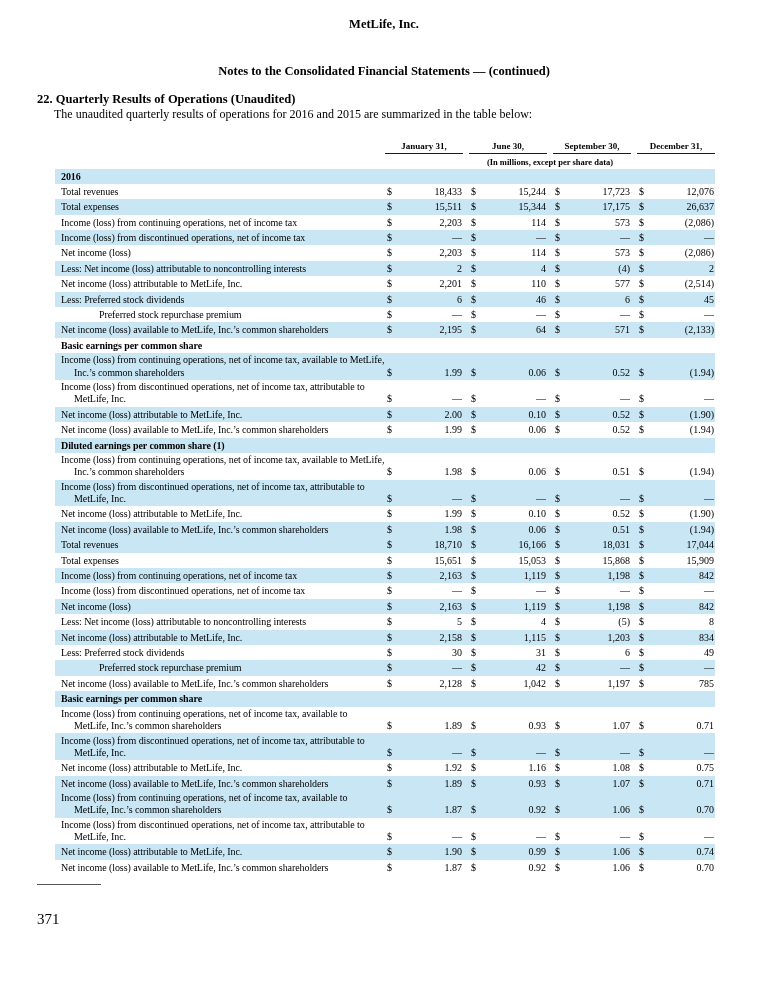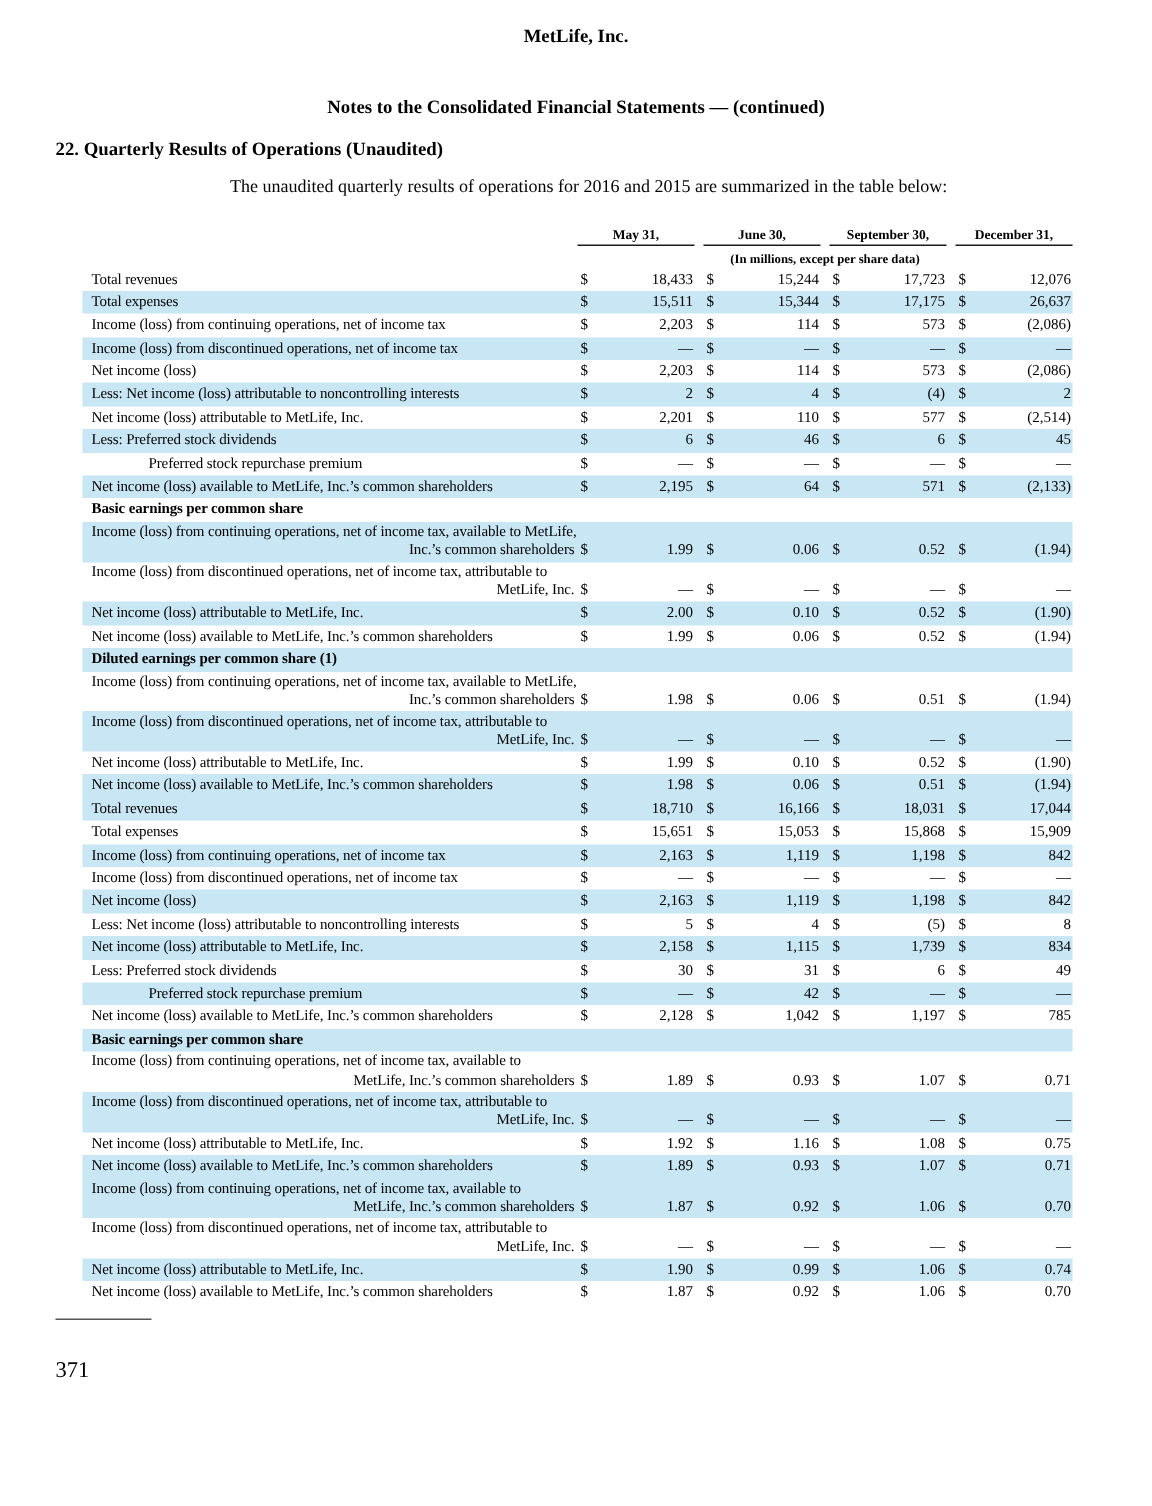--- a/index.html
+++ b/index.html
@@ -5,35 +5,35 @@
   html,body{margin:0;padding:0;}
   body{
     width:768px;height:1004px;background:#ffffff;color:#000;
     font-family:"Liberation Serif","DejaVu Serif",serif;
     overflow:hidden;
   }
   .doc{padding:17px 37px 0 37px;box-sizing:border-box;}
   .title{font-size:12.5px;font-weight:bold;text-align:center;}
   .subtitle{font-size:12.5px;font-weight:bold;text-align:center;margin-top:32px;}
   .heading{font-size:12.5px;font-weight:bold;margin-top:13px;}
-  .intro{font-size:12px;margin-top:10px;text-indent:17px;text-align:center;}
+  .intro{font-size:12px;text-indent:17px;}
 
   .table{margin:17px 0 0 18px;width:660px;}
   .thead{width:330px;margin-left:330px;}
   .span-label{font-size:9px;font-weight:bold;text-align:center;padding-bottom:2px;border-bottom:1.8px solid #1a1a1a;}
   .col-row{display:flex;}
   .hc{flex:1 1 0;margin-left:6px;font-size:9px;font-weight:bold;text-align:center;padding:2px 0;border-bottom:1.8px solid #1a1a1a;}
   .hc:first-child{margin-left:0;}
   .units{font-size:8.5px;font-weight:bold;text-align:center;padding:2.5px 0 2px 0;}
 
   .row{display:flex;align-items:flex-end;min-height:15.4px;box-sizing:border-box;padding:1.2px 0;}
   .row.shaded{background:var(--hl,#c8e6f4);}
   .row.section .lbl{font-weight:bold;}
   .lbl{flex:1 1 auto;min-width:0;padding-left:6px;padding-right:2px;font-size:10px;line-height:12.2px;white-space:nowrap;letter-spacing:-0.08px;}
-  .lbl .l2{padding-left:13px;text-align:right;}
+  .lbl .l2{padding-left:13px;}
   .lbl.indented{padding-left:44px;}
   .vals{flex:0 0 330px;display:flex;}
   .cell{flex:1 1 0;margin-left:6px;display:flex;justify-content:space-between;align-items:flex-end;font-size:10px;line-height:12.2px;}
   .cell:first-child{margin-left:0;}
   .cell .cur{padding-left:2px;}
   .cell .val{padding-right:1px;}
 
   .footnote-rule{width:64px;border-top:1px solid #555;margin-top:9px;}
   .page-num{font-size:15px;text-align:left;margin-top:26px;}
 </style>
@@ -42,28 +42,34 @@
 
 <div class="doc">
   <div class="title">MetLife, Inc.</div>
   <div class="subtitle">Notes to the Consolidated Financial Statements — (continued)</div>
   <div class="heading">22. Quarterly Results of Operations (Unaudited)</div>
   <div class="intro">The unaudited quarterly results of operations for 2016 and 2015 are summarized in the table below:</div>
 
   <div class="table">
     <div class="thead">
       <div class="col-row">
-        <div class="hc">May 31,</div>
+        <div class="hc">January 31,</div>
         <div class="hc">June 30,</div>
         <div class="hc">September 30,</div>
         <div class="hc">December 31,</div>
       </div>
       <div class="units">(In millions, except per share data)</div>
     </div>
     <div id="tbody">
+        <div class="row shaded section">
+          <div class="lbl">
+            <div>2016</div>
+          </div>
+          <div class="vals"></div>
+        </div>
         <div class="row">
           <div class="lbl">
             <div>Total revenues</div>
           </div>
           <div class="vals">
             <div class="cell">
               <span class="cur">$</span>
               <span class="val">18,433</span>
             </div>
             <div class="cell">
@@ -633,21 +639,21 @@
             <div class="cell">
               <span class="cur">$</span>
               <span class="val">2,158</span>
             </div>
             <div class="cell">
               <span class="cur">$</span>
               <span class="val">1,115</span>
             </div>
             <div class="cell">
               <span class="cur">$</span>
-              <span class="val">1,739</span>
+              <span class="val">1,203</span>
             </div>
             <div class="cell">
               <span class="cur">$</span>
               <span class="val">834</span>
             </div>
           </div>
         </div>
         <div class="row">
           <div class="lbl">
             <div>Less: Preferred stock dividends</div>

